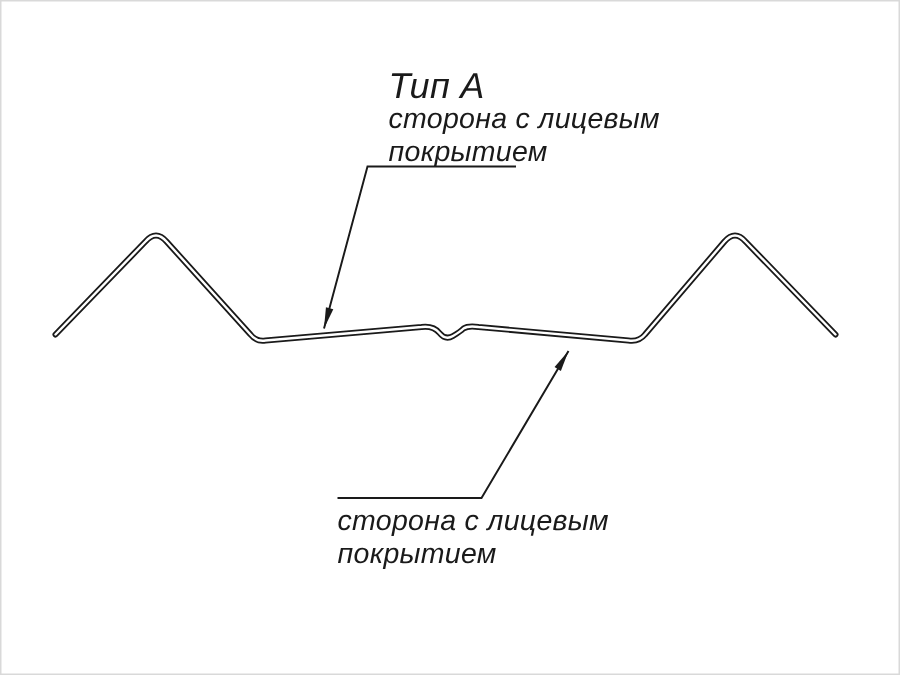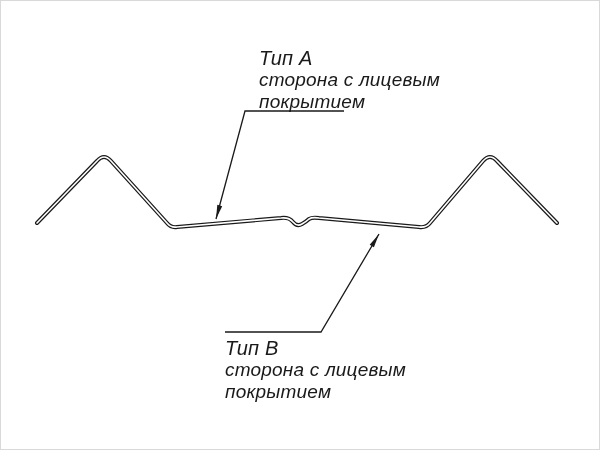--- a/index.html
+++ b/index.html
@@ -26,21 +26,21 @@
     position: absolute;
     font-style: italic;
     font-size: 19px;
     line-height: 22px;
     color: #1a1a1a;
     white-space: nowrap;
     letter-spacing: 0.2px;
   }
   .callout-type-a { left: 258px; top: 46px; }
   .callout-type-b { left: 224px; top: 336px; }
-  .callout .title { font-size: 20px; }
+  .callout .title { font-size: 24px; }
 </style>
 </head>
 <body>
 
 <div class="canvas">
 
   <svg class="drawing-svg" width="600" height="450" viewBox="0 0 600 450">
 
     <path d="M 36 222 L 96 160 Q 103 152 110 160 L 166 222 Q 170 227 176 226
              L 280 217 Q 288 216 292 221 Q 296 226 301 223 Q 306 220 308 218
@@ -58,18 +58,17 @@
     <polygon points="378,233 372.9,246.3 368.7,243.7" fill="#1a1a1a"></polygon>
   </svg>
 
   <div class="callout callout-type-a">
     <div class="title">Тип А</div>
     <div>сторона с лицевым</div>
     <div>покрытием</div>
   </div>
 
   <div class="callout callout-type-b">
-    <div class="title">Тип В</div>
     <div>сторона с лицевым</div>
     <div>покрытием</div>
   </div>
 
 </div>
 
 </body></html>

